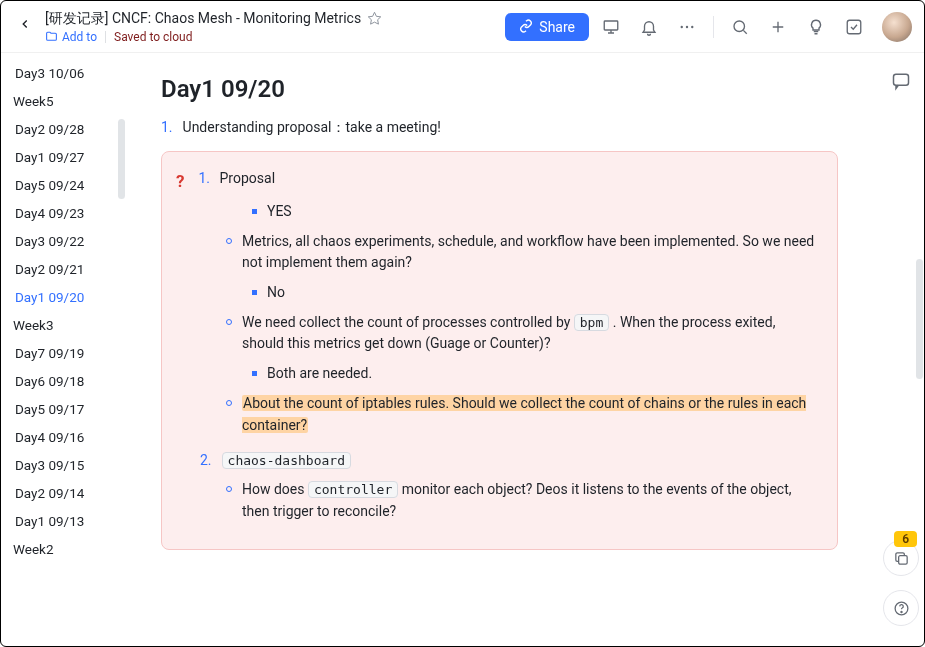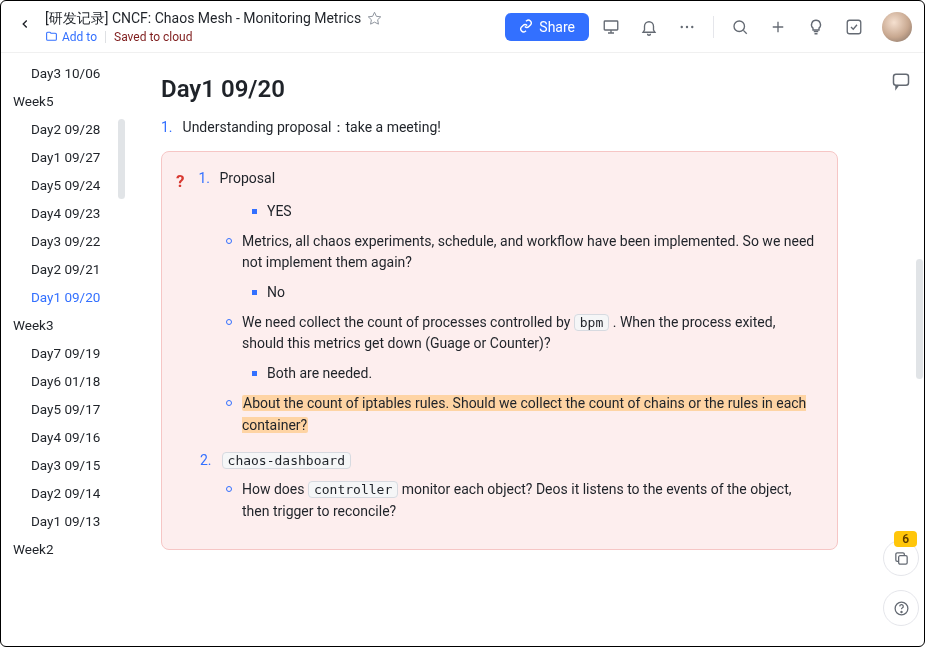--- a/index.html
+++ b/index.html
@@ -23,21 +23,21 @@
 .icon-btn { width: 32px; height: 32px; display: flex; align-items: center; justify-content: center; color: #646a73; cursor: pointer; border-radius: 4px; }
 .vsep { width: 1px; height: 22px; background: #e5e6eb; margin: 0 4px; }
 .avatar { width: 30px; height: 30px; border-radius: 50%; background: radial-gradient(circle at 40% 35%, #f5e0d0, #c8a890 55%, #7a6a60 100%); margin-left: 6px; }
 
 
 .body { display: flex; flex: 1; min-height: 0; position: relative; }
 
 
 .sidebar { width: 130px; overflow-y: auto; padding: 6px 0 12px 0; border-right: 1px solid transparent; }
 .week { padding: 6px 0 6px 12px; font-size: 13.5px; color: #1f2329; }
-.day { padding: 6px 0 6px 30px; font-size: 13.5px; color: #1f2329; cursor: pointer; }
+.day { padding: 6px 0 6px 14px; font-size: 13.5px; color: #1f2329; cursor: pointer; }
 .day.active { color: #3370ff; }
 .sb-scrollbar { position: absolute; left: 117px; top: 66px; width: 7px; height: 80px; background: #c9cdd4; border-radius: 4px; opacity: 0.55; }
 
 
 .content-wrap { flex: 1; overflow-y: auto; position: relative; padding: 0 40px 40px 30px; }
 .page-scrollbar { position: absolute; right: 1px; top: 206px; width: 7px; height: 120px; background: #c9cdd4; border-radius: 4px; opacity: 0.55; }
 .h2 { font-size: 24px; font-weight: 600; margin: 22px 0 16px 0; }
 .ol-top-row { display: flex; gap: 10px; margin-bottom: 14px; }
 .num-blue { color: #3370ff; }
 .callout-box { background: #fdeeee; border: 1px solid #f6c6c5; border-radius: 8px; padding: 18px 18px 18px 14px; }
@@ -161,21 +161,21 @@
         <div class="week">Week5</div>
         <div class="day">Day2 09/28</div>
         <div class="day">Day1 09/27</div>
         <div class="day">Day5 09/24</div>
         <div class="day">Day4 09/23</div>
         <div class="day">Day3 09/22</div>
         <div class="day">Day2 09/21</div>
         <div class="day active">Day1 09/20</div>
         <div class="week">Week3</div>
         <div class="day">Day7 09/19</div>
-        <div class="day">Day6 01/18</div>
+        <div class="day">Day6 09/18</div>
         <div class="day">Day5 09/17</div>
         <div class="day">Day4 09/16</div>
         <div class="day">Day3 09/15</div>
         <div class="day">Day2 09/14</div>
         <div class="day">Day1 09/13</div>
         <div class="week">Week2</div>
       </div>
     <div class="sb-scrollbar"></div>
 
     <div class="content-wrap">

